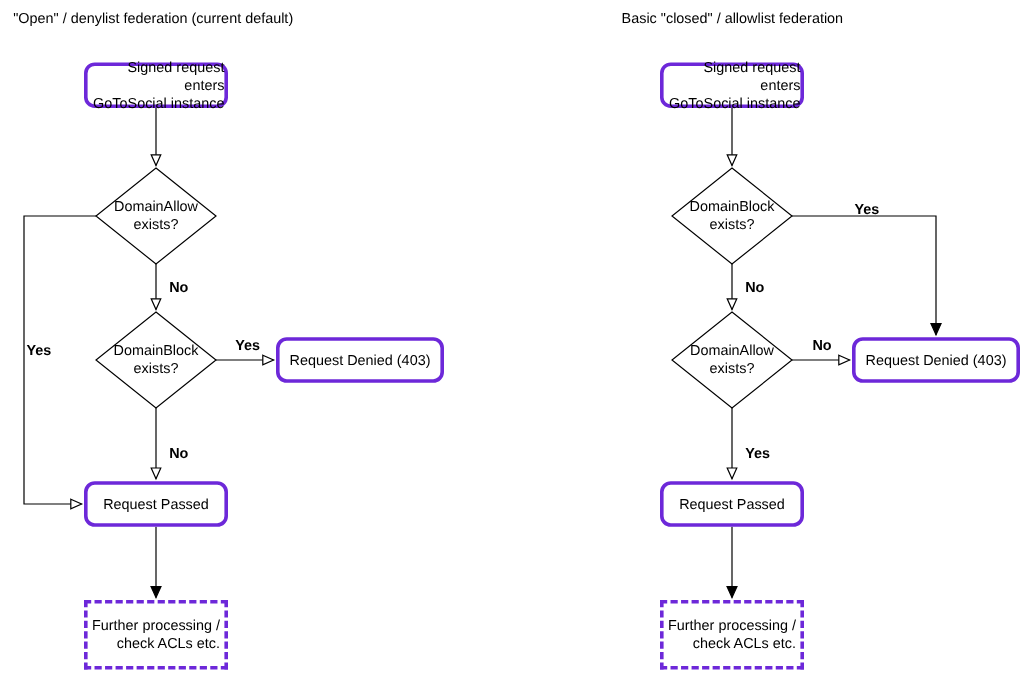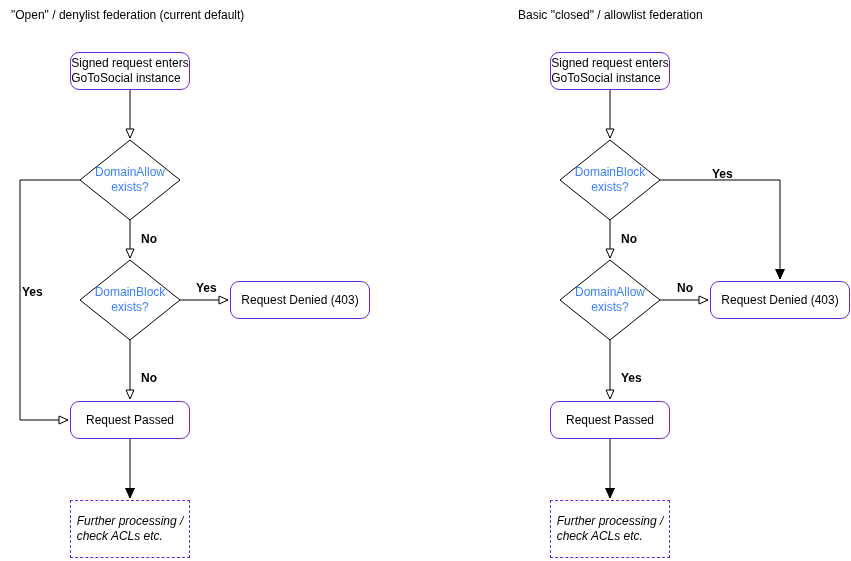--- a/index.html
+++ b/index.html
@@ -25,42 +25,42 @@
   .chart-title {
     position: absolute;
     font-size: 12px;
     line-height: 14px;
     color: #000000;
     white-space: nowrap;
   }
   .node {
     position: absolute;
     box-sizing: border-box;
-    border: 1px solid #6d28d9;
+    border: 3px solid #6d28d9;
     background: #ffffff;
     display: flex;
     align-items: center;
     justify-content: center;
-    text-align: left;
+    text-align: right;
     font-size: 12px;
     line-height: 15px;
     color: #000000;
     white-space: pre-line;
   }
   .node.rounded { border-radius: 9px; }
-  .node.dashed { border-style: dashed; font-style: italic; }
+  .node.dashed { border-style: dashed; }
   .diamond-text {
     position: absolute;
     display: flex;
     align-items: center;
     justify-content: center;
     text-align: center;
     font-size: 12px;
     line-height: 15px;
-    color: #3b82f6;
+    color: #000000;
     white-space: pre-line;
     pointer-events: none;
   }
   .edge-label {
     position: absolute;
     font-size: 12px;
     line-height: 14px;
     color: #000000;
     white-space: nowrap;
     font-weight: bold;

